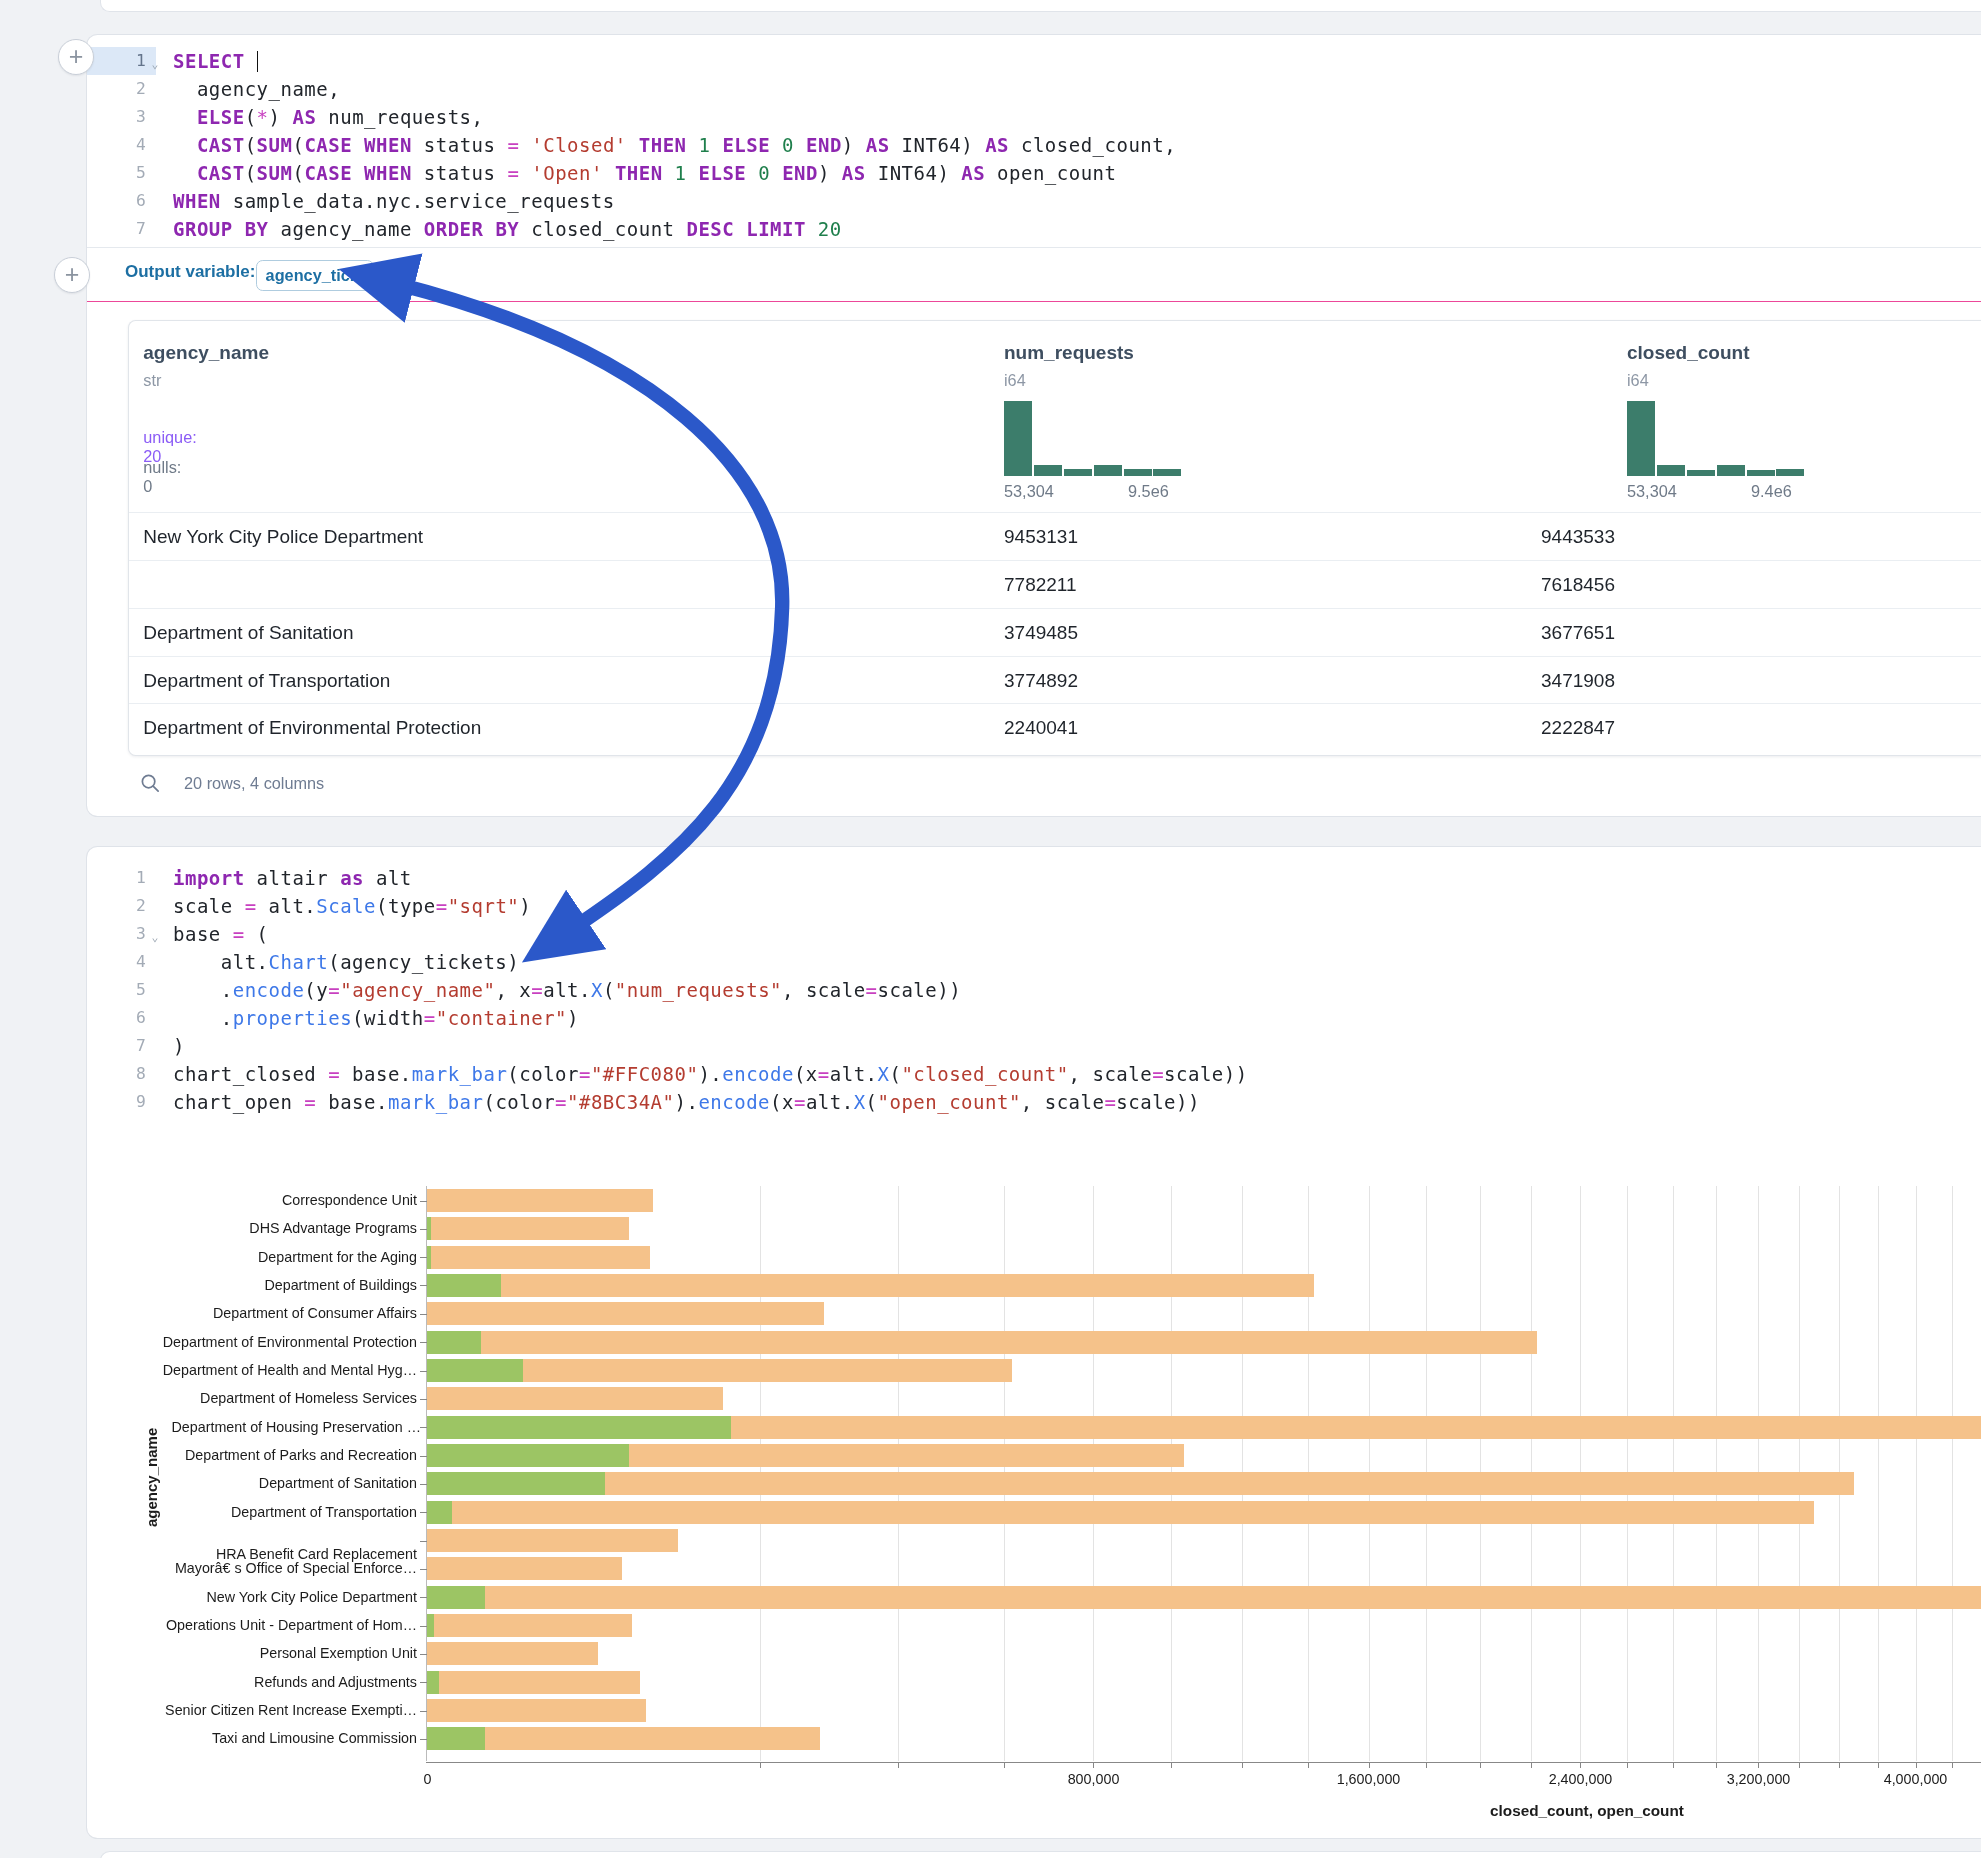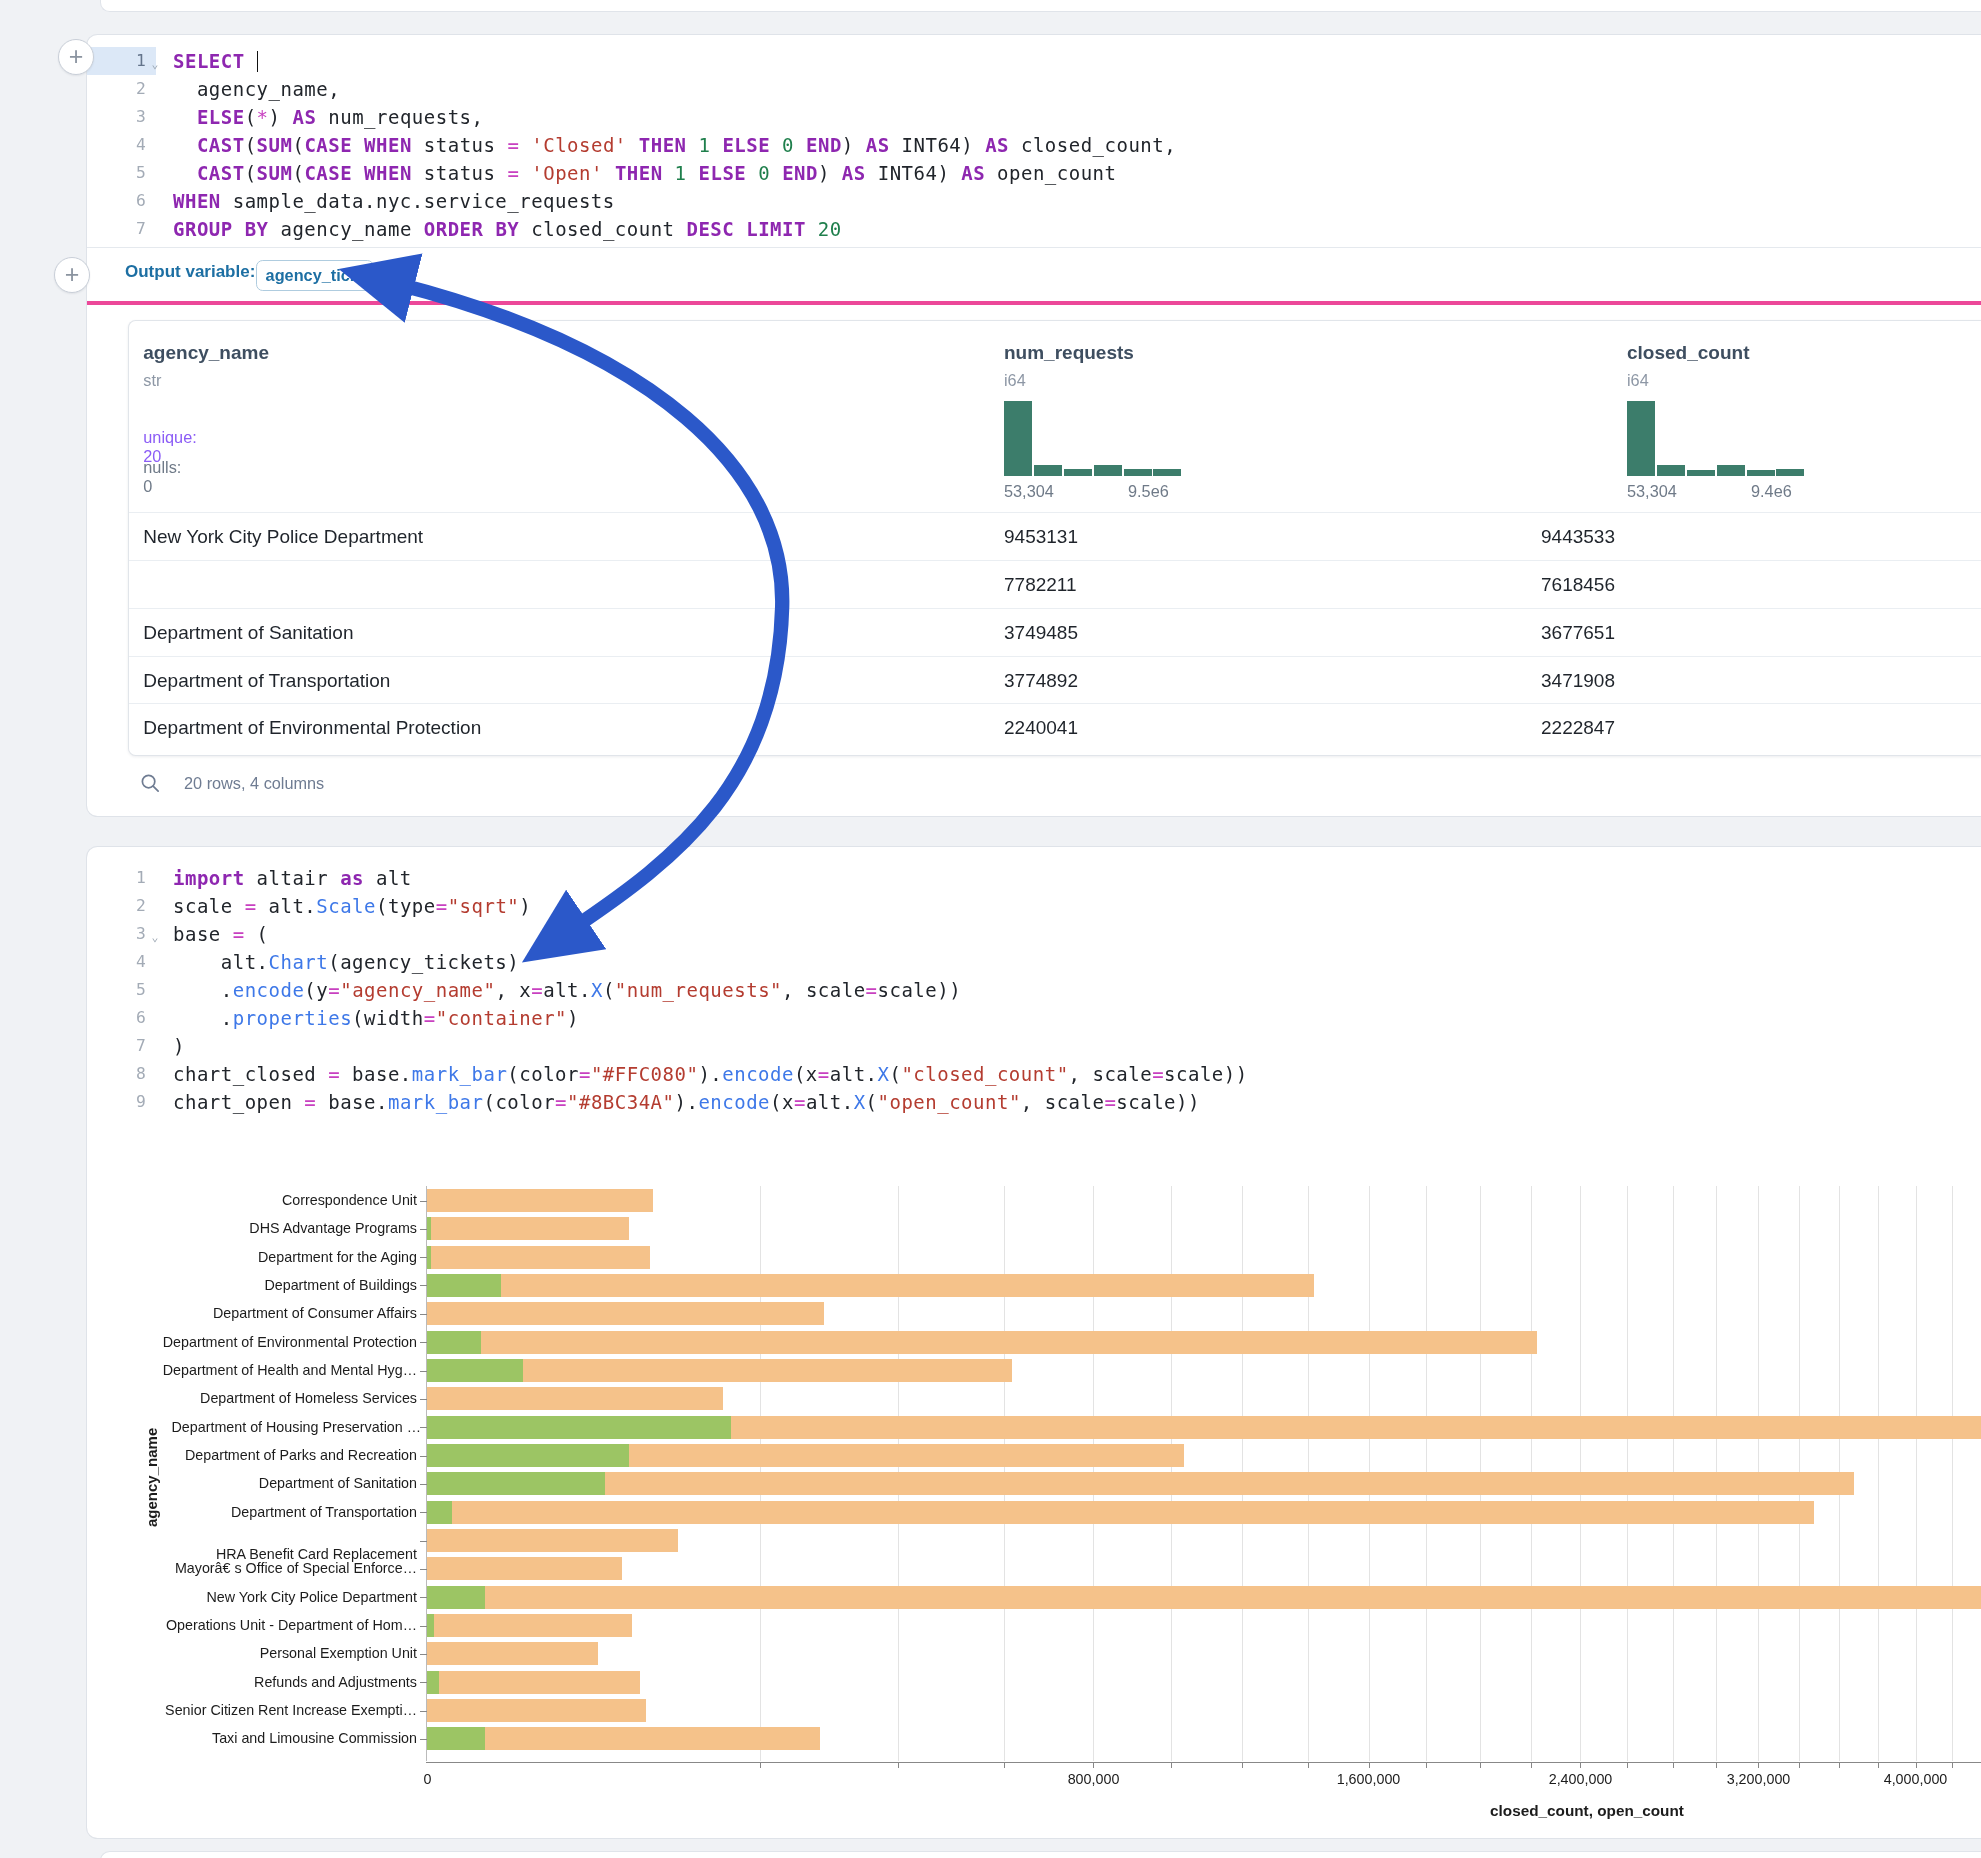--- a/index.html
+++ b/index.html
@@ -27,21 +27,21 @@
   .ct{padding-left:17px;}
   .tok-kw{color:#8e27b0;font-weight:bold;}
   .tok-fn{color:#3e78e8;}
   .tok-str{color:#b43c30;}
   .tok-num{color:#1f7f4c;}
   .tok-op{color:#c840c0;}
   .tok-pl{color:#21252b;}
   .cursor{display:inline-block;width:1.9px;height:21px;background:#111;vertical-align:-3.8px;}
   
   .outvar-row{position:absolute;left:0;right:0;top:212px;height:53px;border-top:1px solid #e5e9ee;
-              border-bottom:4px solid #ec4899;}
+              border-bottom:1px solid #ec4899;}
   .outvar-label{position:absolute;left:38px;top:14.3px;font-size:17px;font-weight:bold;color:#1d6fa3;}
   .outvar-pill{position:absolute;left:169px;top:11.5px;height:29px;max-width:107px;border:1.4px solid #afccdf;
                border-radius:6.7px;padding:0 0 0 8.6px;overflow:hidden;white-space:nowrap;box-sizing:content-box;
                font-size:16.3px;font-weight:bold;color:#1d6fa3;line-height:29px;cursor:pointer;}
   
   .table-card{position:absolute;left:41px;right:0;top:285px;height:434px;background:#fff;
               border:1px solid #e1e5ea;border-right:none;border-radius:7.6px 0 0 7.6px;
               box-shadow:0 1px 2.9px rgba(30,40,60,.08);overflow:hidden;}
   .thead{position:absolute;left:0;right:0;top:0;height:191px;}
   .col{position:absolute;top:0;}

